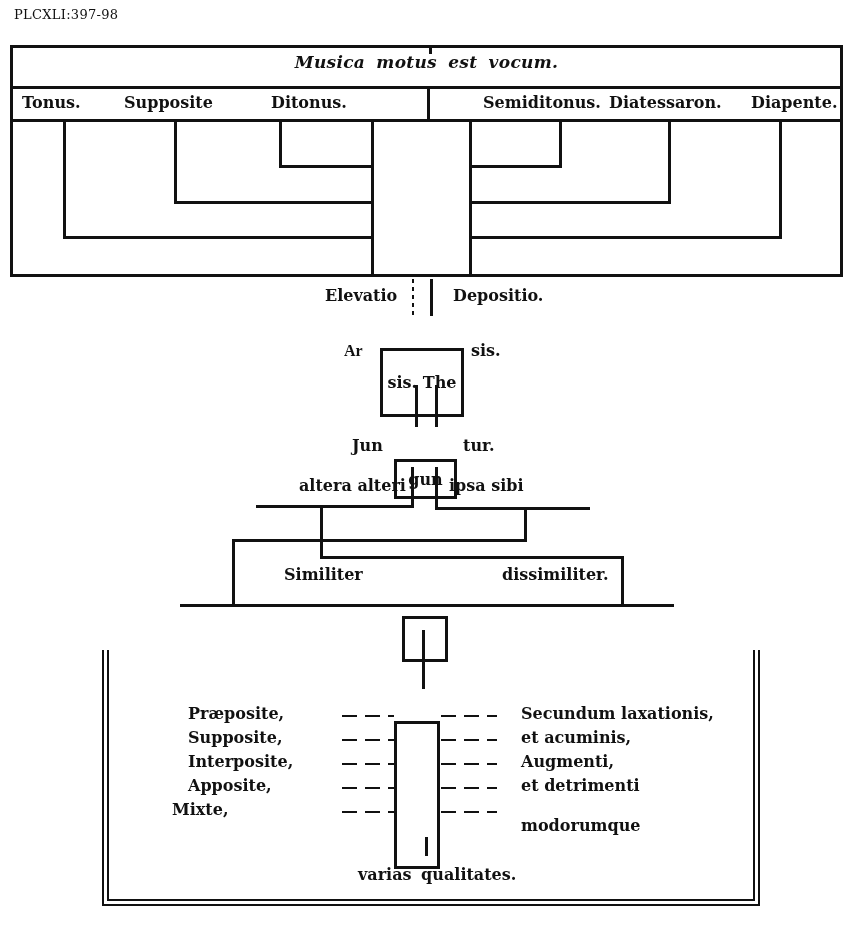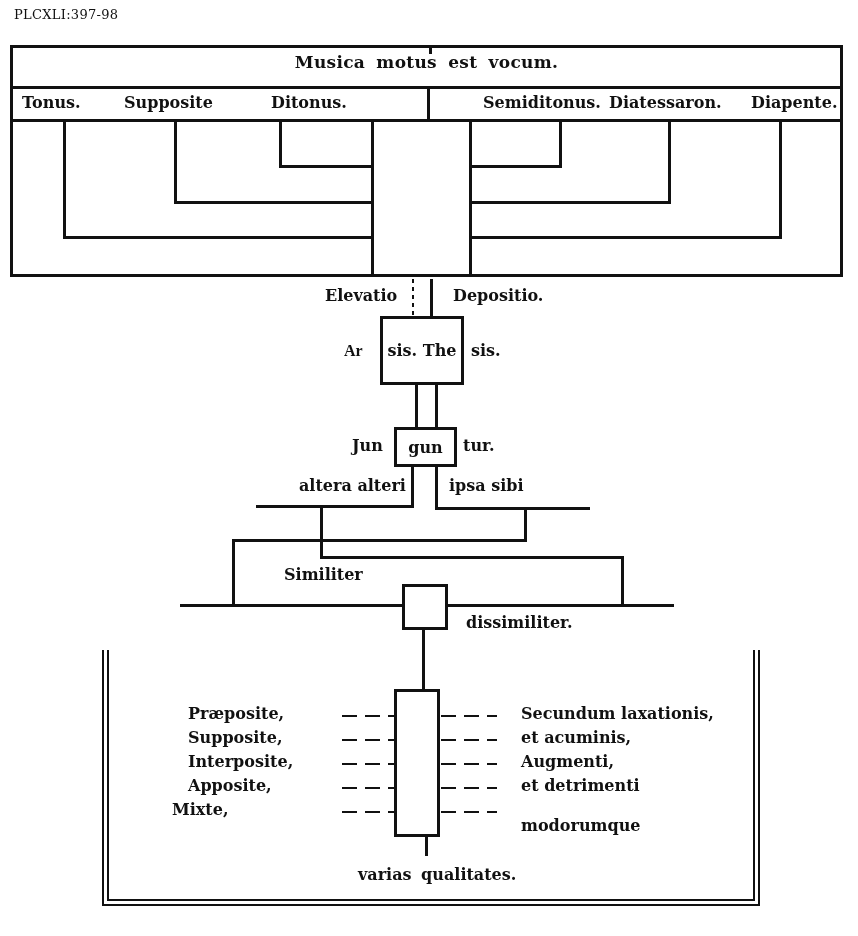--- a/index.html
+++ b/index.html
@@ -3,30 +3,30 @@
 <meta charset="utf-8">
 <style>
   html,body { margin:0; padding:0; background:#fff; }
   .page {
     position:relative; width:858px; height:936px; background:#fff;
     font-family:"DejaVu Serif","Liberation Serif",serif; color:#111;
     overflow:hidden;
   }
   .txt { position:absolute; white-space:nowrap; font-weight:bold; font-size:16px; line-height:1.15; }
   .small { font-weight:normal; font-size:13px; letter-spacing:.3px; }
-  .title { text-align:center; font-size:17px; word-spacing:5px; letter-spacing:.3px; }
+  .title { text-align:center; font-size:17px; word-spacing:5px; letter-spacing:.3px;font-style:italic; }
   .h { position:absolute; height:3px; background:#111; }
   .v { position:absolute; width:3px; background:#111; }
   .dash-h { position:absolute; height:2px;
     background:repeating-linear-gradient(to right,#111 0 15px,transparent 15px 23px); }
   .dash-v { position:absolute; width:2px;
     background:repeating-linear-gradient(to bottom,#111 0 4px,transparent 4px 8px); }
   .box { position:absolute; border:3px solid #111; background:#fff;
     display:flex; align-items:center; justify-content:center;
-    font-weight:bold; font-size:16px; white-space:nowrap; }
+    font-weight:bold; font-size:16px; white-space:nowrap;margin-top:32px; }
   .open-frame { position:absolute; border:7px double #111; border-top:none; background:transparent; }
   .caption { word-spacing:4px; }
 </style>
 </head>
 <body>
 
 <div class="page">
 
   <div class="txt small" style="left:14px;top:8px;">PLCXLI:397-98</div>
 
@@ -92,21 +92,21 @@
   <div class="h" style="left:435px;top:507px;width:155px;"></div>
   <div class="v" style="left:320px;top:505px;height:53px;"></div>
   <div class="v" style="left:524px;top:507px;height:34px;"></div>
 
   <div class="h" style="left:232px;top:539px;width:295px;"></div>
   <div class="v" style="left:232px;top:539px;height:66px;"></div>
   <div class="h" style="left:320px;top:556px;width:304px;"></div>
   <div class="v" style="left:621px;top:556px;height:50px;"></div>
 
   <div class="txt" style="left:284px;top:566px;">Similiter</div>
-  <div class="txt" style="left:466px;top:566px;margin-top:48px;">dissimiliter.</div>
+  <div class="txt" style="left:502px;top:566px;">dissimiliter.</div>
 
   <div class="h" style="left:180px;top:604px;width:494px;"></div>
   <div class="box" style="left:402px;top:584px;width:40px;height:40px;"></div>
   <div class="v" style="left:422px;top:630px;height:59px;"></div>
 
   <div class="open-frame" style="left:102px;top:650px;width:644px;height:249px;"></div>
 
   <div class="box" style="left:394px;top:689px;width:40px;height:142px;"></div>
 
   <div class="txt" style="left:188px;top:705px;">Præposite,</div>

